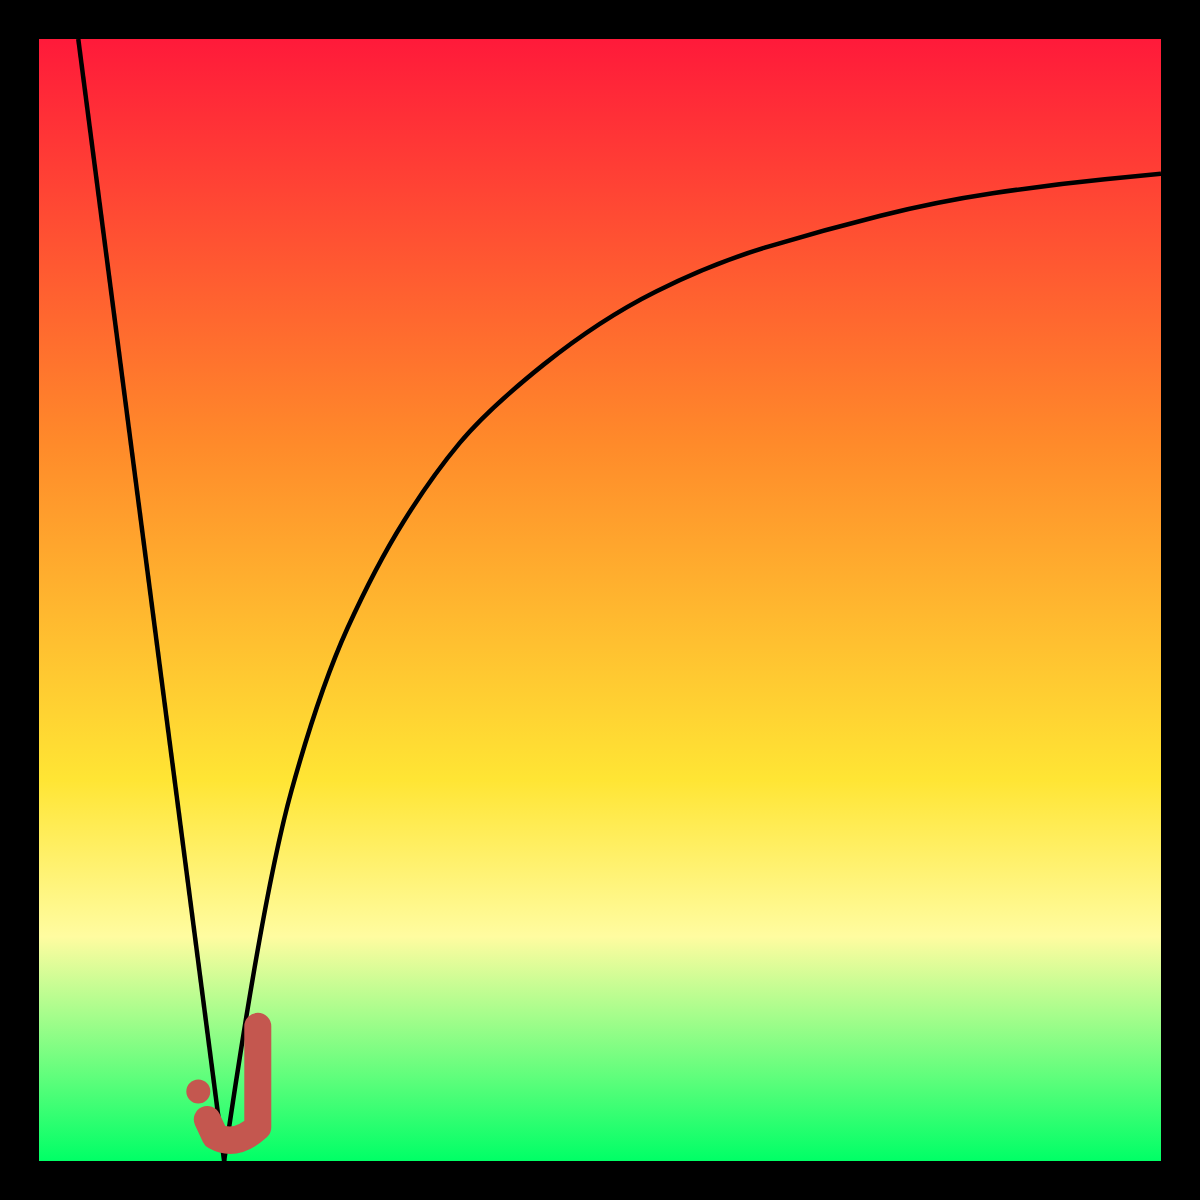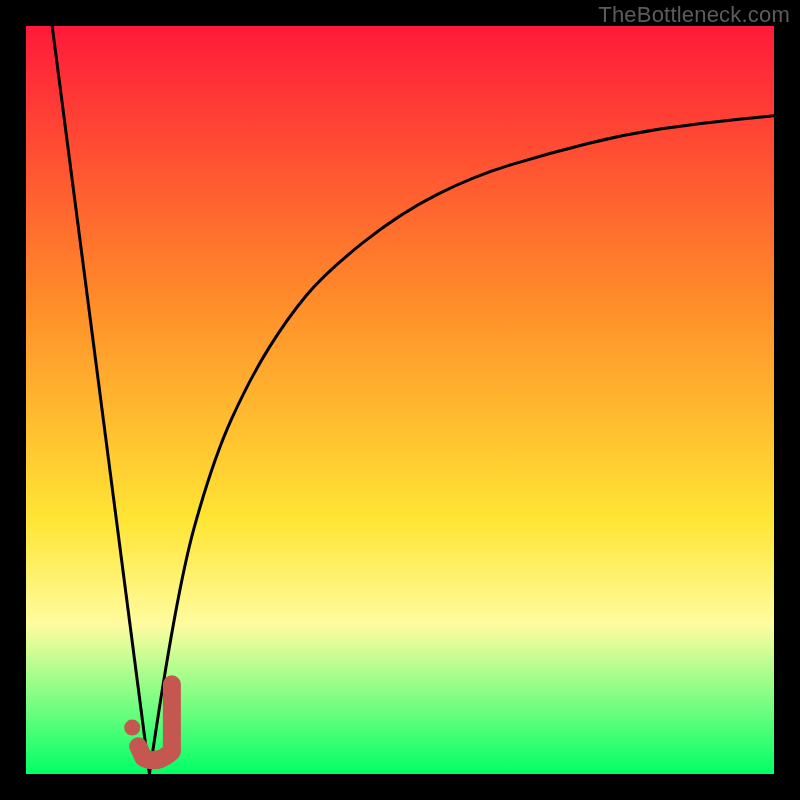--- a/index.html
+++ b/index.html
@@ -36,21 +36,20 @@
     font-weight: 500;
     letter-spacing: 0.2px;
   }
   svg { display: block; }
 </style>
 </head>
 <body>
 
 <div class="frame">
 
-  <div class="watermark">TheBottleneck.com</div>
 
   <div class="plot">
     <svg id="chart-svg" width="748" height="748" viewBox="0 0 748 748">
       <defs>
         <linearGradient id="bg-grad" x1="0" y1="0" x2="0" y2="1">
           <stop id="g0" offset="0%" stop-color="#ff1a3a"></stop>
           <stop id="g1" offset="36%" stop-color="#ff8a2a"></stop>
           <stop id="g2" offset="66%" stop-color="#ffe534"></stop>
           <stop id="g3" offset="80%" stop-color="#fffca0"></stop>
           <stop id="g4" offset="100%" stop-color="#00ff66"></stop>

